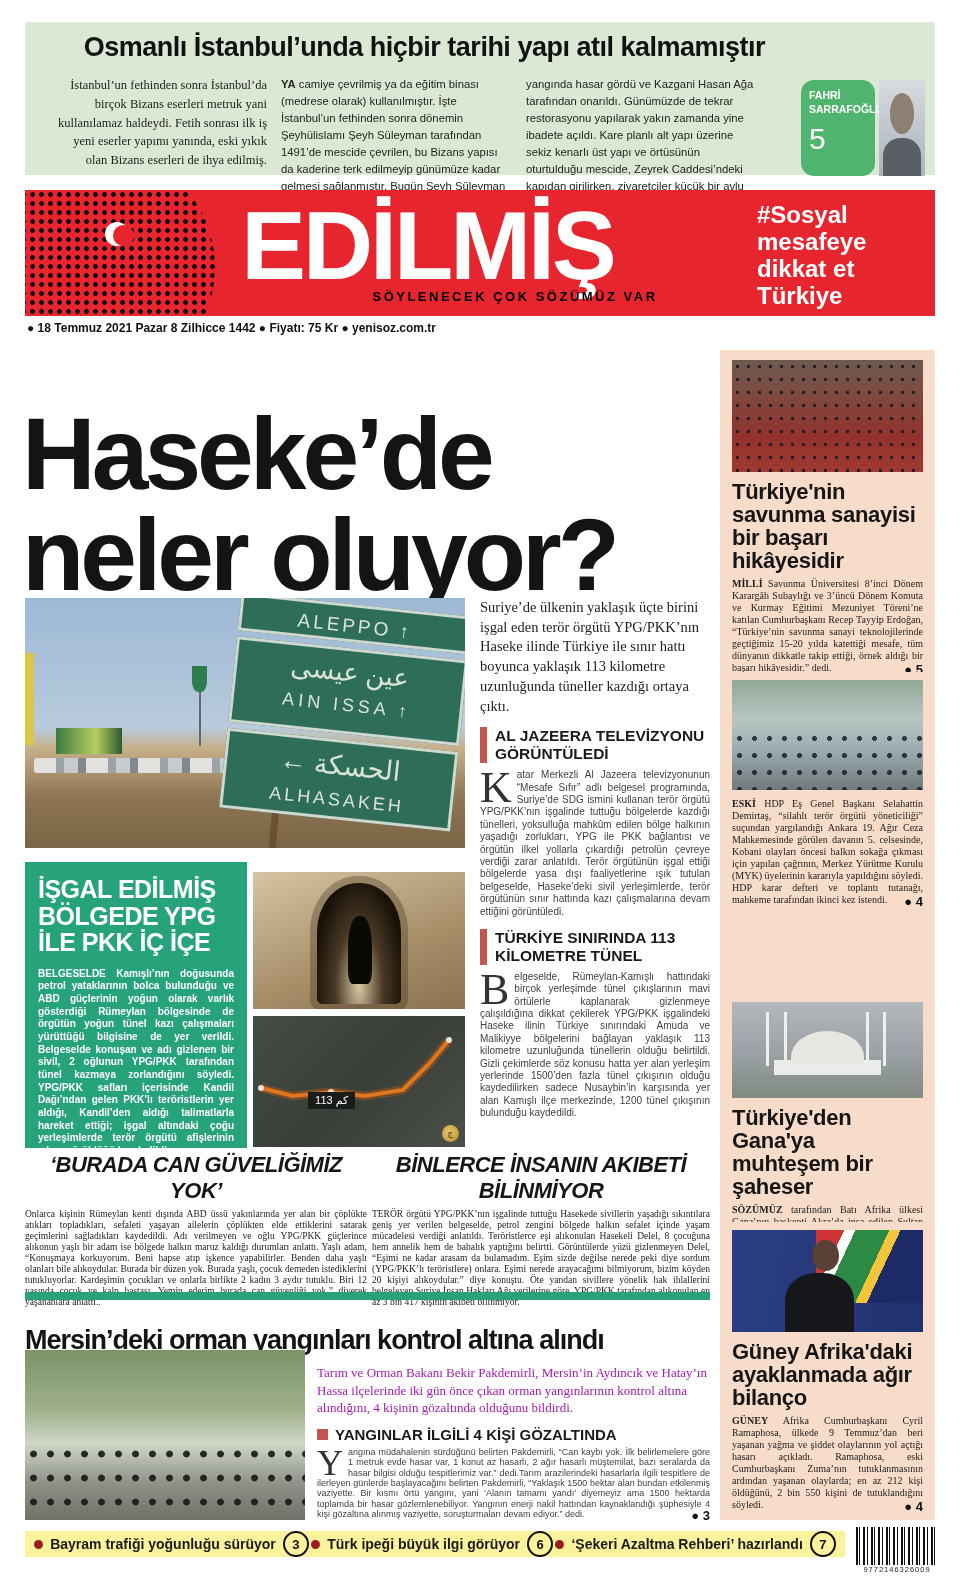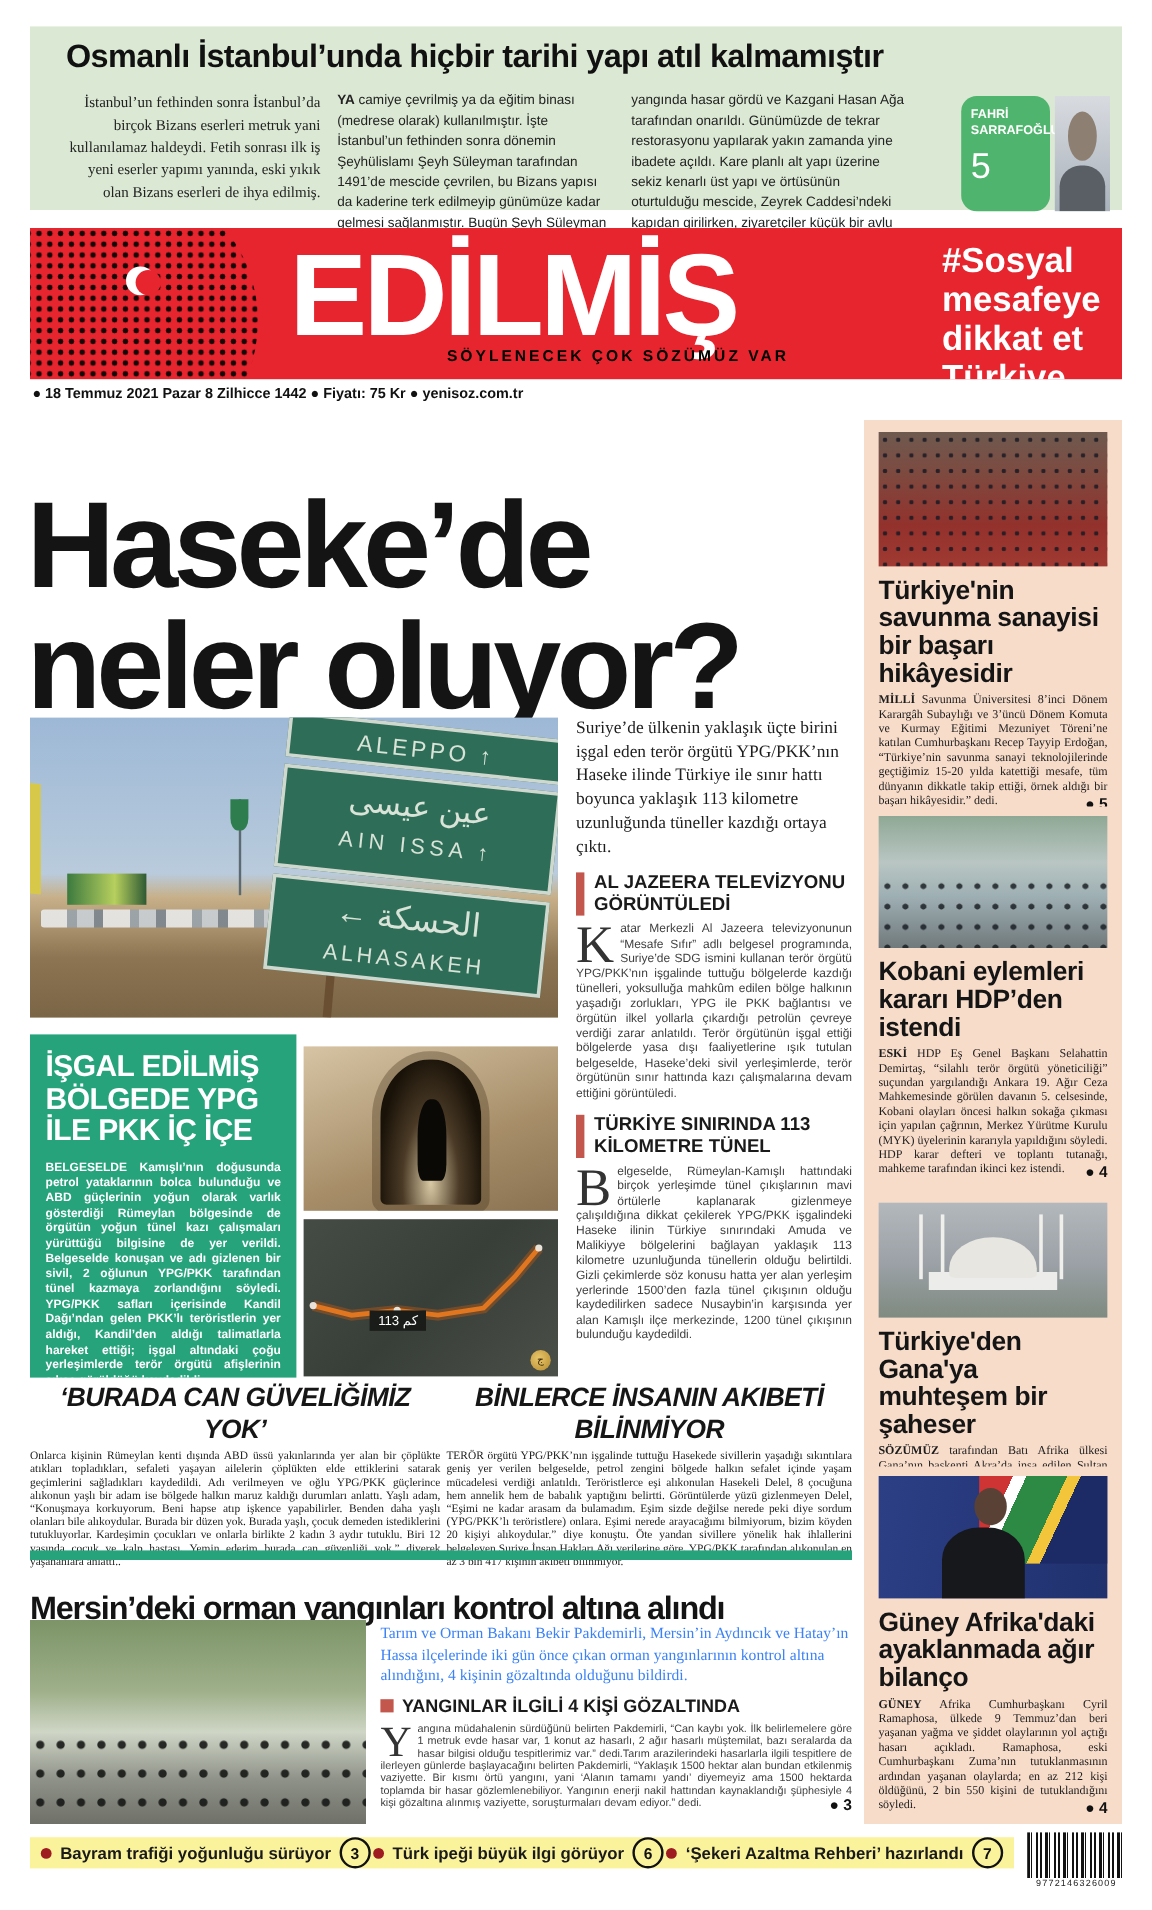--- a/index.html
+++ b/index.html
@@ -2,39 +2,39 @@
 <html><head>
 <meta charset="utf-8">
 <style>
   html,body{margin:0;padding:0;}
   body{width:960px;height:1592px;position:relative;background:#fff;font-family:"Liberation Sans",sans-serif;color:#111;overflow:hidden;}
   .serif{font-family:"Liberation Serif",serif;}
   .preline{white-space:pre-line;}
 
   
   .topbox{position:absolute;left:25px;top:22px;width:910px;height:153px;background:#dbe9d4;}
-  .topbox-title{margin:10px 170px 0 30px;text-align:left;font-size:27px;font-weight:bold;letter-spacing:-0.5px;white-space:nowrap;}
+  .topbox-title{margin:10px 170px 0 30px;text-align:right;font-size:27px;font-weight:bold;letter-spacing:-0.5px;white-space:nowrap;}
   .topbox-cols{position:absolute;left:32px;top:54px;right:178px;display:flex;gap:14px;}
   .tcol{margin:0;font-size:11.3px;line-height:1.5;color:#222;flex:1;}
   .tcol-1{flex:0 0 210px;font-family:"Liberation Serif",serif;font-size:12.5px;text-align:right;}
   .author-box{position:absolute;right:60px;top:58px;width:60px;height:79px;background:#4fb46d;color:#fff;padding:9px 6px 8px 8px;border-radius:13px;}
   .author-name{font-size:10.5px;font-weight:bold;line-height:1.3;}
   .author-page{font-size:30px;margin-top:8px;line-height:1;}
   .author-photo{position:absolute;right:10px;top:58px;width:46px;height:96px;background:linear-gradient(180deg,#d8dbe0 0%,#aab2bb 100%);overflow:hidden;}
   .ap-head{position:absolute;left:24%;top:14%;width:52%;height:42%;background:#8d7f72;border-radius:50%;}
   .ap-body{position:absolute;left:8%;bottom:0;width:84%;height:40%;background:#5a5f66;border-radius:45% 45% 0 0;}
 
   
   .masthead{position:absolute;left:25px;top:190px;width:910px;height:126px;background:#e6252e;overflow:hidden;}
   .halftone{position:absolute;left:-60px;top:-45px;width:250px;height:245px;border-radius:50%;background-image:radial-gradient(#160808 2.1px,transparent 2.6px);background-size:9px 9px;}
   .crescent{position:absolute;left:80px;top:32px;width:24px;height:24px;border-radius:50%;background:#fff;}
   .crescent::after{content:"";position:absolute;left:8px;top:3px;width:21px;height:21px;border-radius:50%;background:#e6252e;}
   .logo{position:absolute;left:115px;top:0;width:575px;text-align:center;font-size:97px;font-weight:bold;color:#fff;letter-spacing:-3px;line-height:112px;}
   .tagline{position:absolute;left:290px;top:99px;width:400px;text-align:center;font-size:13px;font-weight:bold;letter-spacing:2.5px;color:#000000;}
-  .hashtag{position:absolute;right:0;top:12px;width:150px;font-size:29px;font-weight:bold;color:#fff;line-height:1.12;}
+  .hashtag{position:absolute;right:28px;top:12px;width:150px;font-size:24px;font-weight:bold;color:#fff;line-height:1.12;}
   .dateline{position:absolute;left:27px;top:321px;font-size:12px;font-weight:bold;color:#111;}
 
   
   .headline{position:absolute;left:22px;top:336px;width:705px;font-size:102px;font-weight:bold;letter-spacing:-4px;line-height:0.99;color:#141414;}
 
   
   .photo-main{position:absolute;left:25px;top:598px;width:440px;height:250px;background:linear-gradient(180deg,#9db8d6 0%,#b9cbdc 52%,#c7b089 60%,#8d7452 80%,#7a6546 100%);overflow:hidden;}
   .flag-y{position:absolute;left:0;top:22%;width:9px;height:92px;background:#d8c84a;transform:skewY(6deg);}
   .flag-g{position:absolute;left:38%;top:27%;width:15px;height:26px;background:#2e7d4f;border-radius:0 0 40% 40%;}
   .flag-pole{position:absolute;left:39.5%;top:27%;width:2px;height:80px;background:#5d6a72;}
@@ -76,21 +76,21 @@
   .binlerce{position:absolute;left:372px;top:1152px;width:338px;}
   .it-h{margin:0 0 5px 0;font-size:22px;font-weight:bold;font-style:italic;text-align:center;letter-spacing:-0.5px;color:#161616;}
   .it-body{margin:0;font-family:"Liberation Serif",serif;font-size:9.5px;line-height:1.16;text-align:justify;color:#1b1b1b;}
 
   
   .green-divider{position:absolute;left:25px;top:1292px;width:685px;height:8px;background:#27a37c;}
   .mersin-h{position:absolute;left:25px;top:1303px;width:690px;font-size:27px;font-weight:bold;letter-spacing:-1px;white-space:nowrap;color:#141414;}
   .photo-mersin{position:absolute;left:25px;top:1350px;width:280px;height:170px;background:linear-gradient(180deg,#7c9468 0%,#9fb08a 35%,#cfd6c6 55%,#8f9289 78%,#6f7168 100%);overflow:hidden;}
   .crowd{position:absolute;left:0;right:0;bottom:6%;height:40%;background-image:radial-gradient(circle,rgba(22,24,22,.9) 3px,transparent 3.8px);background-size:17px 24px;}
   .mersin-right{position:absolute;left:317px;top:1348px;width:393px;}
-  .mersin-intro{margin:4px 0 0 0;font-family:"Liberation Serif",serif;font-size:13px;line-height:1.35;color:#3b82f6;}
+  .mersin-intro{margin:16px 0 0 0;font-family:"Liberation Serif",serif;font-size:13px;line-height:1.35;color:#a21caf;}
   .mersin-sec{margin:9px 0 4px 0;font-size:15px;font-weight:bold;color:#1a1a1a;}
   .sq{display:inline-block;width:11px;height:11px;background:#c3574e;margin-right:7px;}
   .mersin-body{margin:0;font-size:9px;line-height:1.16;color:#3f3f3f;text-align:justify;}
   .pgref{font-weight:bold;font-size:13px;text-align:right;margin-top:-12px;color:#111;}
 
   
   .sidebar{position:absolute;left:720px;top:350px;width:215px;height:1170px;background:#f8dcca;}
   .sb-art{position:absolute;left:12px;width:191px;overflow:hidden;}
   .sb-a1{top:10px;height:312px;}
   .sb-a2{top:330px;height:314px;}
@@ -234,21 +234,20 @@
 
   <aside class="sidebar">
     <article class="sb-art sb-a1">
       <div class="ph ph-savunma"></div>
       <h3 class="sb-title">Türkiye'nin savunma sanayisi bir başarı hikâyesidir</h3>
       <p class="sb-body"><b>MİLLİ</b><span> Savunma Üniversitesi 8’inci Dönem Karargâh Subaylığı ve 3’üncü Dönem Komuta ve Kurmay Eğitimi Mezuniyet Töreni’ne katılan Cumhurbaşkanı Recep Tayyip Erdoğan, “Türkiye’nin savunma sanayi teknolojilerinde geçtiğimiz 15-20 yılda katettiği mesafe, tüm dünyanın dikkatle takip ettiği, örnek aldığı bir başarı hikâyesidir.” dedi.</span></p>
       <div class="pgref">● 5</div>
     </article>
     <article class="sb-art sb-a2">
       <div class="ph ph-kobani"></div>
-      <h3 class="sb-title">Kobani eylemleri kararı HDP’den istendi</h3>
       <p class="sb-body"><b>ESKİ</b><span> HDP Eş Genel Başkanı Selahattin Demirtaş, “silahlı terör örgütü yöneticiliği” suçundan yargılandığı Ankara 19. Ağır Ceza Mahkemesinde görülen davanın 5. celsesinde, Kobani olayları öncesi halkın sokağa çıkması için yapılan çağrının, Merkez Yürütme Kurulu (MYK) üyelerinin kararıyla yapıldığını söyledi. HDP karar defteri ve toplantı tutanağı, mahkeme tarafından ikinci kez istendi.</span></p>
       <div class="pgref">● 4</div>
     </article>
     <article class="sb-art sb-a3">
       <div class="ph ph-gana">
         <div class="min m1"></div>
         <div class="min m2"></div>
         <div class="min m3"></div>
         <div class="min m4"></div>
         <div class="mbase"></div>

